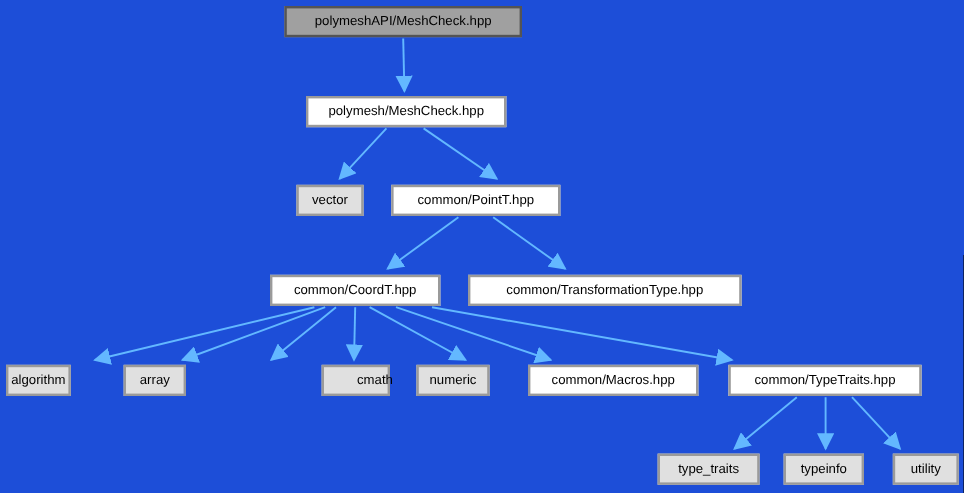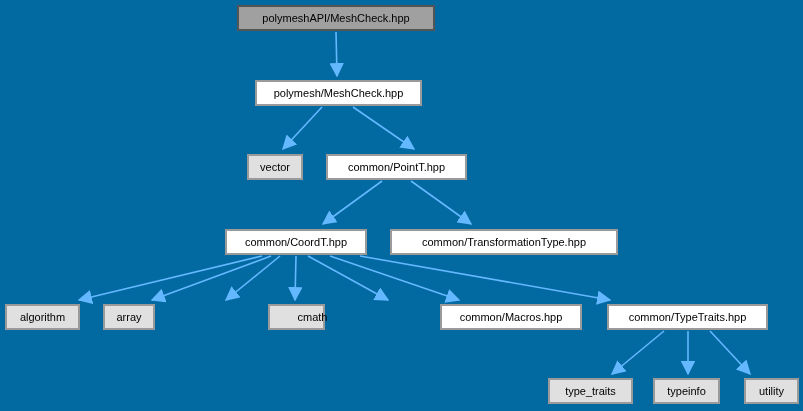--- a/index.html
+++ b/index.html
@@ -1,19 +1,19 @@
 <!DOCTYPE html>
 <html><head>
 <meta charset="utf-8">
 <style>
   html,body{margin:0;padding:0;background:#000;}
   .canvas{
     position:relative;
     width:803px;height:411px;
-    background:#0369a1;
+    background:#1d4ed8;
     overflow:hidden;
     font-family:"Liberation Sans", sans-serif;
   }
   .edges{position:absolute;left:0;top:0;pointer-events:none;}
   .node{
     position:absolute;
     height:26px;
     box-sizing:border-box;
     display:flex;align-items:center;justify-content:center;
     font-size:11px;color:#000;
@@ -59,27 +59,28 @@
   <div class="node file" style="left:255px;top:80px;width:167px;">polymesh/MeshCheck.hpp</div>
 
   <div class="node leaf" style="left:247px;top:154px;width:56px;">vector</div>
 
   <div class="node file" style="left:326px;top:154px;width:141px;">common/PointT.hpp</div>
 
   <div class="node file" style="left:225px;top:229px;width:142px;">common/CoordT.hpp</div>
 
   <div class="node file" style="left:390px;top:229px;width:228px;">common/TransformationType.hpp</div>
 
-  <div class="node leaf" style="left:5px;top:304px;width:75px;">algorithm</div>
+  <div class="node leaf" style="left:5px;top:304px;width:54px;">algorithm</div>
 
   <div class="node leaf" style="left:103px;top:304px;width:52px;">array</div>
 
 
   <div class="node leaf" style="left:268px;top:304px;width:57px;padding-left:32px;">cmath</div>
 
+  <div class="node leaf" style="left:347px;top:304px;width:61px;">numeric</div>
 
   <div class="node file" style="left:440px;top:304px;width:142px;">common/Macros.hpp</div>
 
   <div class="node file" style="left:607px;top:304px;width:161px;">common/TypeTraits.hpp</div>
 
   <div class="node leaf" style="left:548px;top:378px;width:85px;">type_traits</div>
 
   <div class="node leaf" style="left:653px;top:378px;width:67px;">typeinfo</div>
 
   <div class="node leaf" style="left:744px;top:378px;width:55px;">utility</div>

